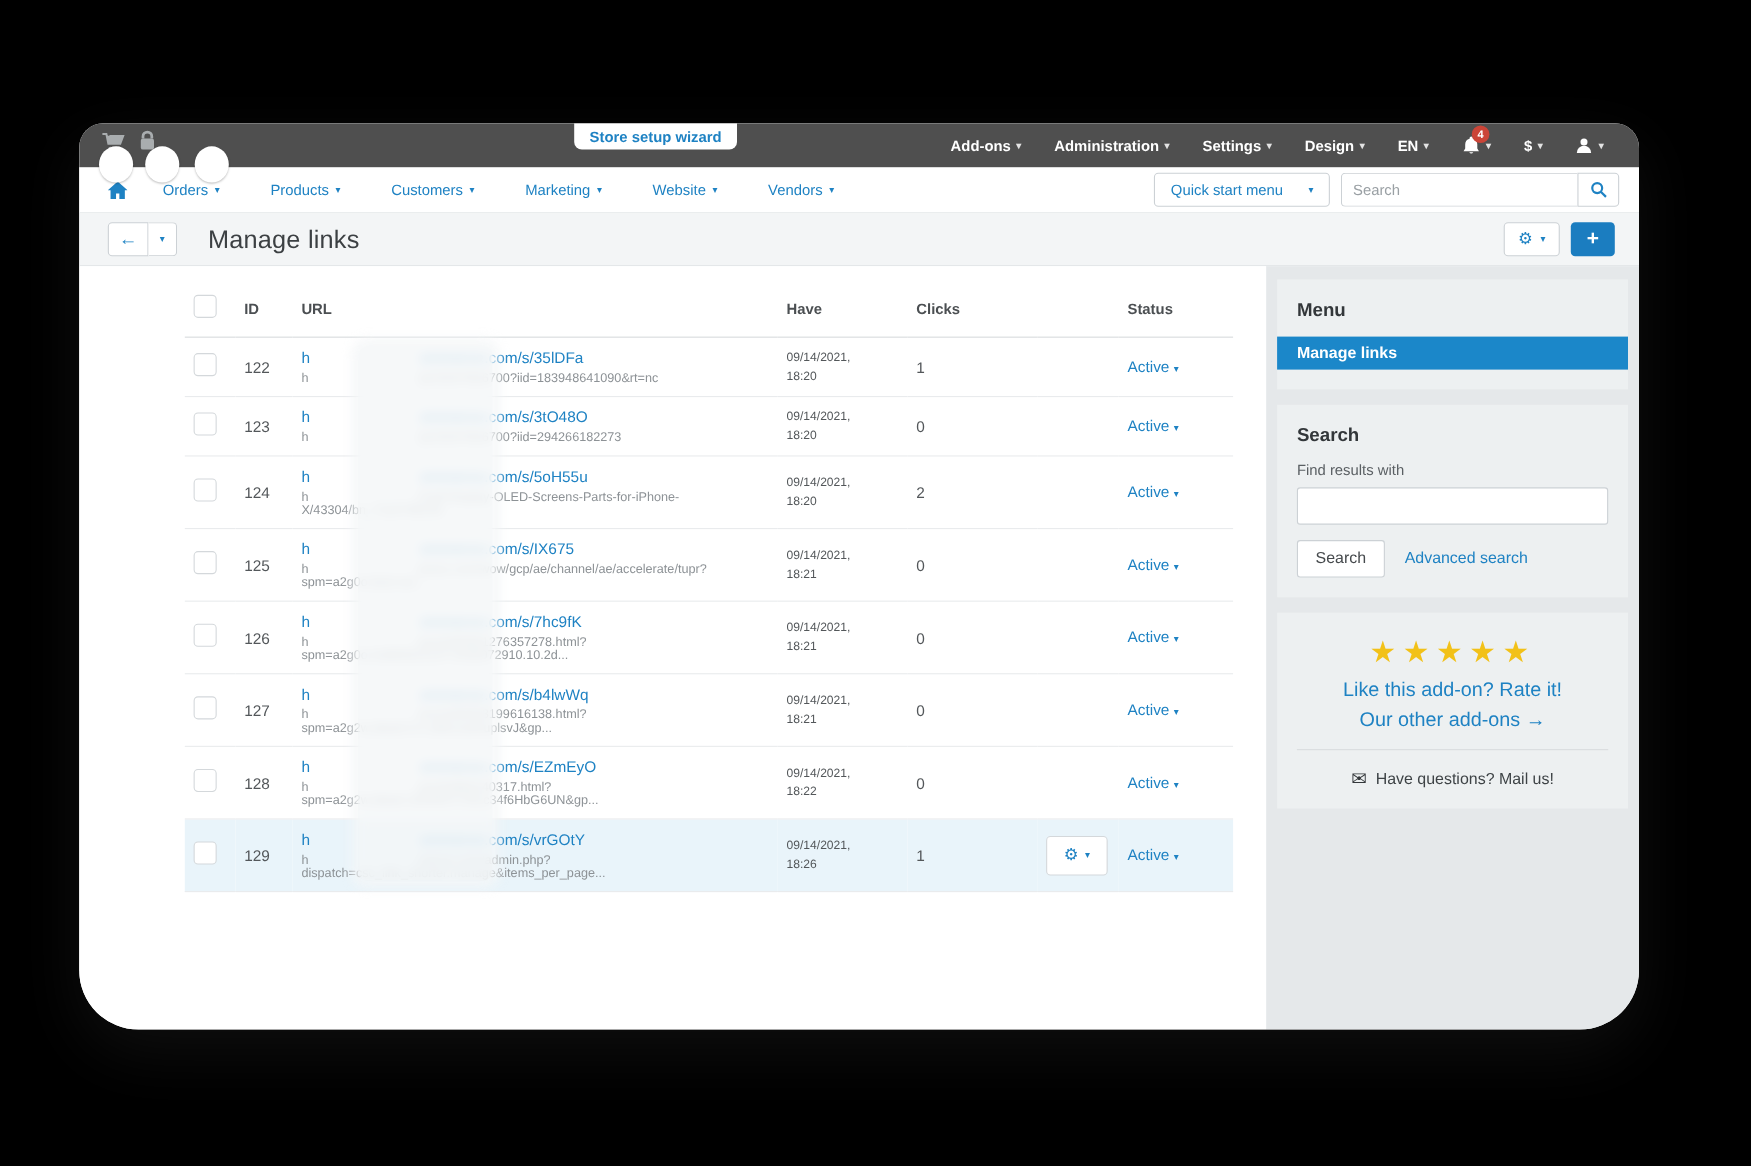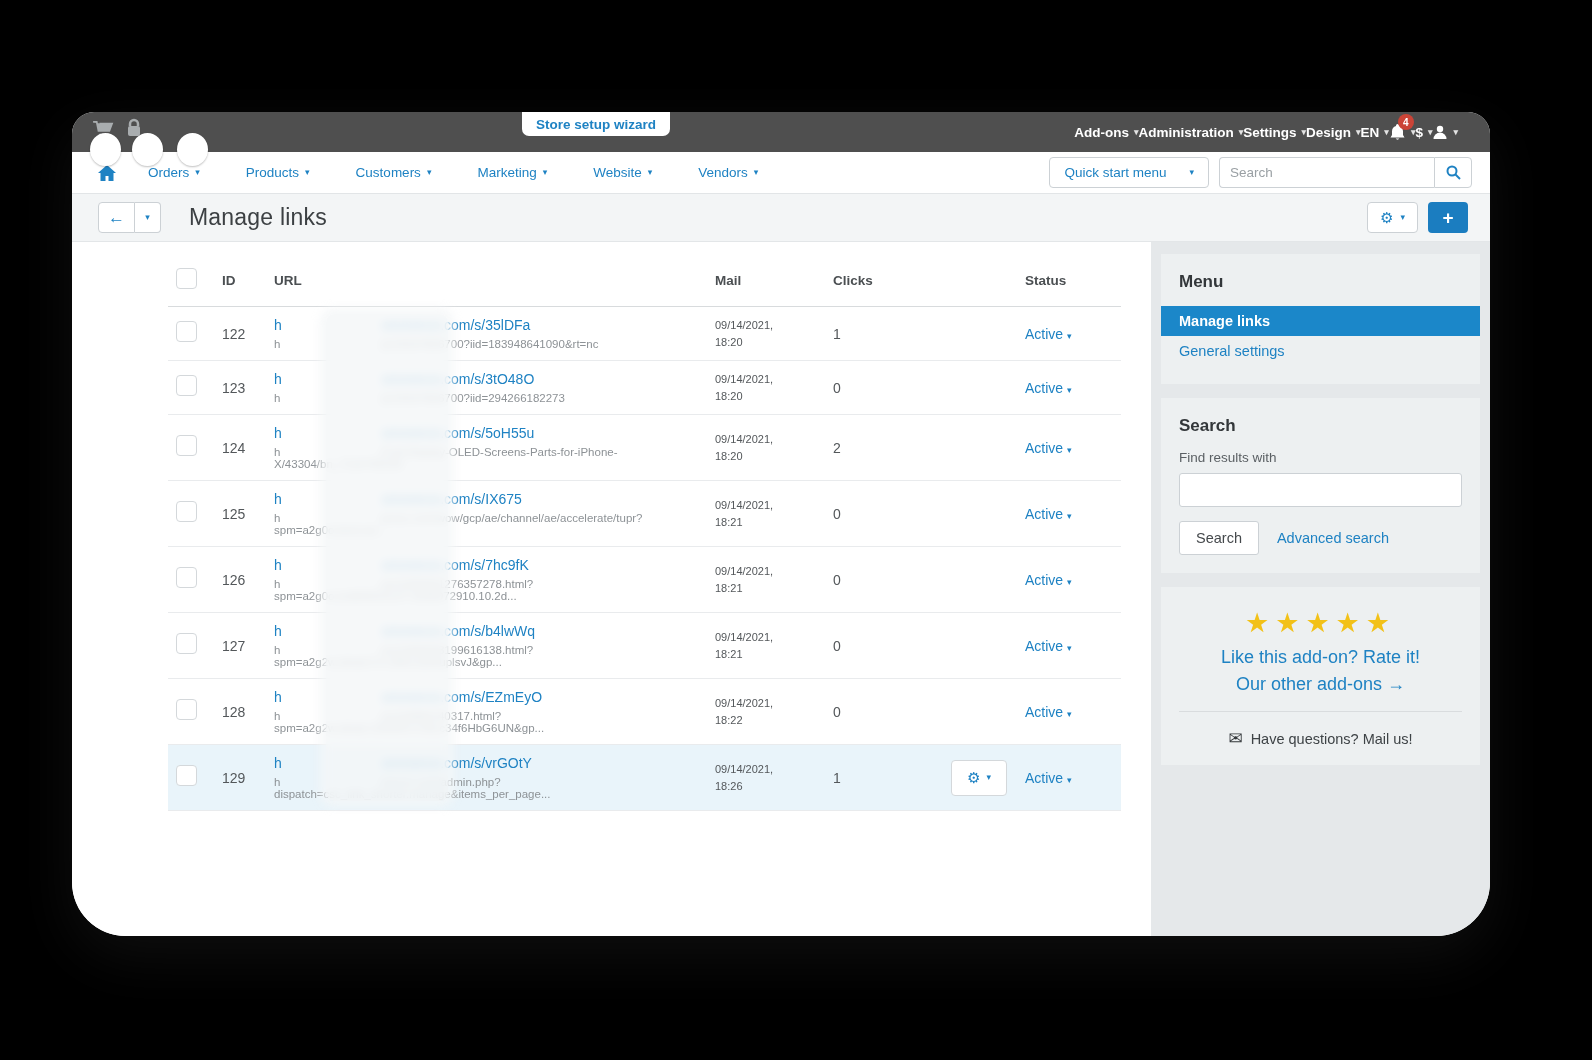--- a/index.html
+++ b/index.html
@@ -18,21 +18,21 @@
     position:relative; flex:0 0 auto; font-size:13.5px; font-weight:bold;
   }
   .store-icons { position:absolute; left:18px; top:6px; width:130px; height:46px; z-index:5; }
   .store-icons svg { position:absolute; }
   .circle { position:absolute; width:31px; height:33px; background:#fff; border-radius:50%; top:15px; box-shadow:0 1px 2px rgba(0,0,0,0.25); }
   .wizard-pill {
     position:absolute; left:450px; top:0; height:24px; padding:0 14px;
     background:#fff; color:#1e82c3; border-radius:0 0 7px 7px; font-size:13.5px; font-weight:bold;
     display:flex; align-items:center; z-index:4;
   }
-  .topbar-right { margin-left:auto; display:flex; align-items:center; padding-right:32px; }
+  .topbar-right { margin-left:auto; display:flex; align-items:center; gap:30px; padding-right:32px; }
   .tb-item { display:flex; align-items:center; gap:5px; cursor:pointer; white-space:nowrap; }
   .caret { font-size:9px; color:#e3e3e3; line-height:1; }
   .bell-wrap { position:relative; display:flex; align-items:center; gap:5px; }
   .badge {
     position:absolute; top:-9px; left:9px; background:#cb4437; color:#fff; font-size:10px;
     min-width:16px; height:16px; border-radius:50%; display:flex; align-items:center; justify-content:center; font-weight:bold;
   }
 
   
   .navbar {
@@ -271,21 +271,21 @@
   <div class="content">
 
     <div class="main">
       <div class="table-wrap">
         <table class="links">
           <thead>
             <tr>
               <th class="col-cb"><input type="checkbox" style=""></th>
               <th class="col-id">ID</th>
               <th>URL</th>
-              <th class="col-date">Mail</th>
+              <th class="col-date">Have</th>
               <th class="col-clicks">Clicks</th>
               <th class="col-act"></th>
               <th class="col-status">Status</th>
             </tr>
           </thead>
           <tbody>
             <tr>
               <td><input type="checkbox" style=""></td>
               <td class="id-cell">122</td>
               <td>
@@ -389,21 +389,20 @@
           </tbody>
         </table>
         <div class="blur-band"></div>
       </div>
     </div>
 
     <div class="sidebar">
       <div class="panel">
         <div class="panel-title">Menu</div>
         <div class="menu-item active">Manage links</div>
-        <div class="menu-item link">General settings</div>
       </div>
 
       <div class="panel">
         <div class="panel-title">Search</div>
         <div class="side-label">Find results with</div>
         <input class="side-input" type="text" value="" style="">
         <div class="side-btn-row">
           <button class="side-search-btn">Search</button>
           <span class="adv-link">Advanced search</span>
         </div>

